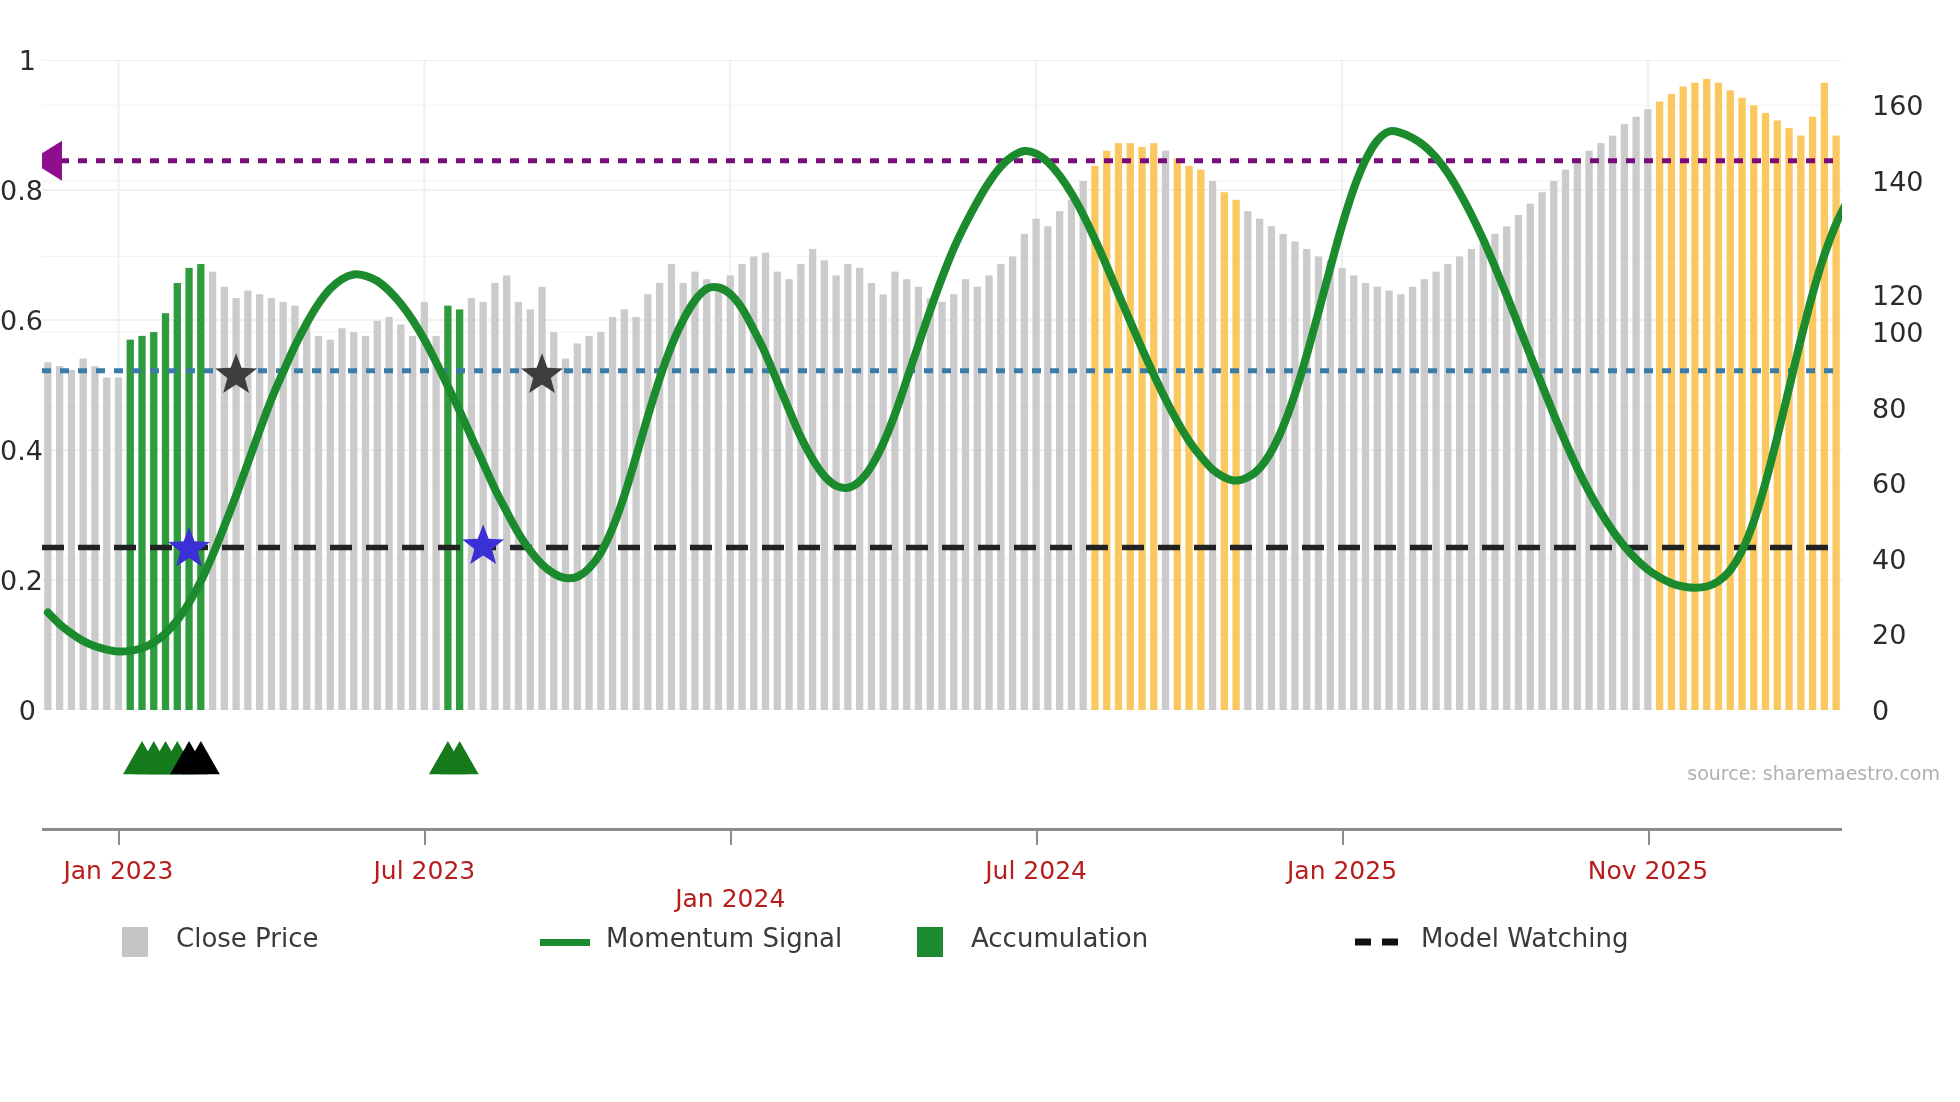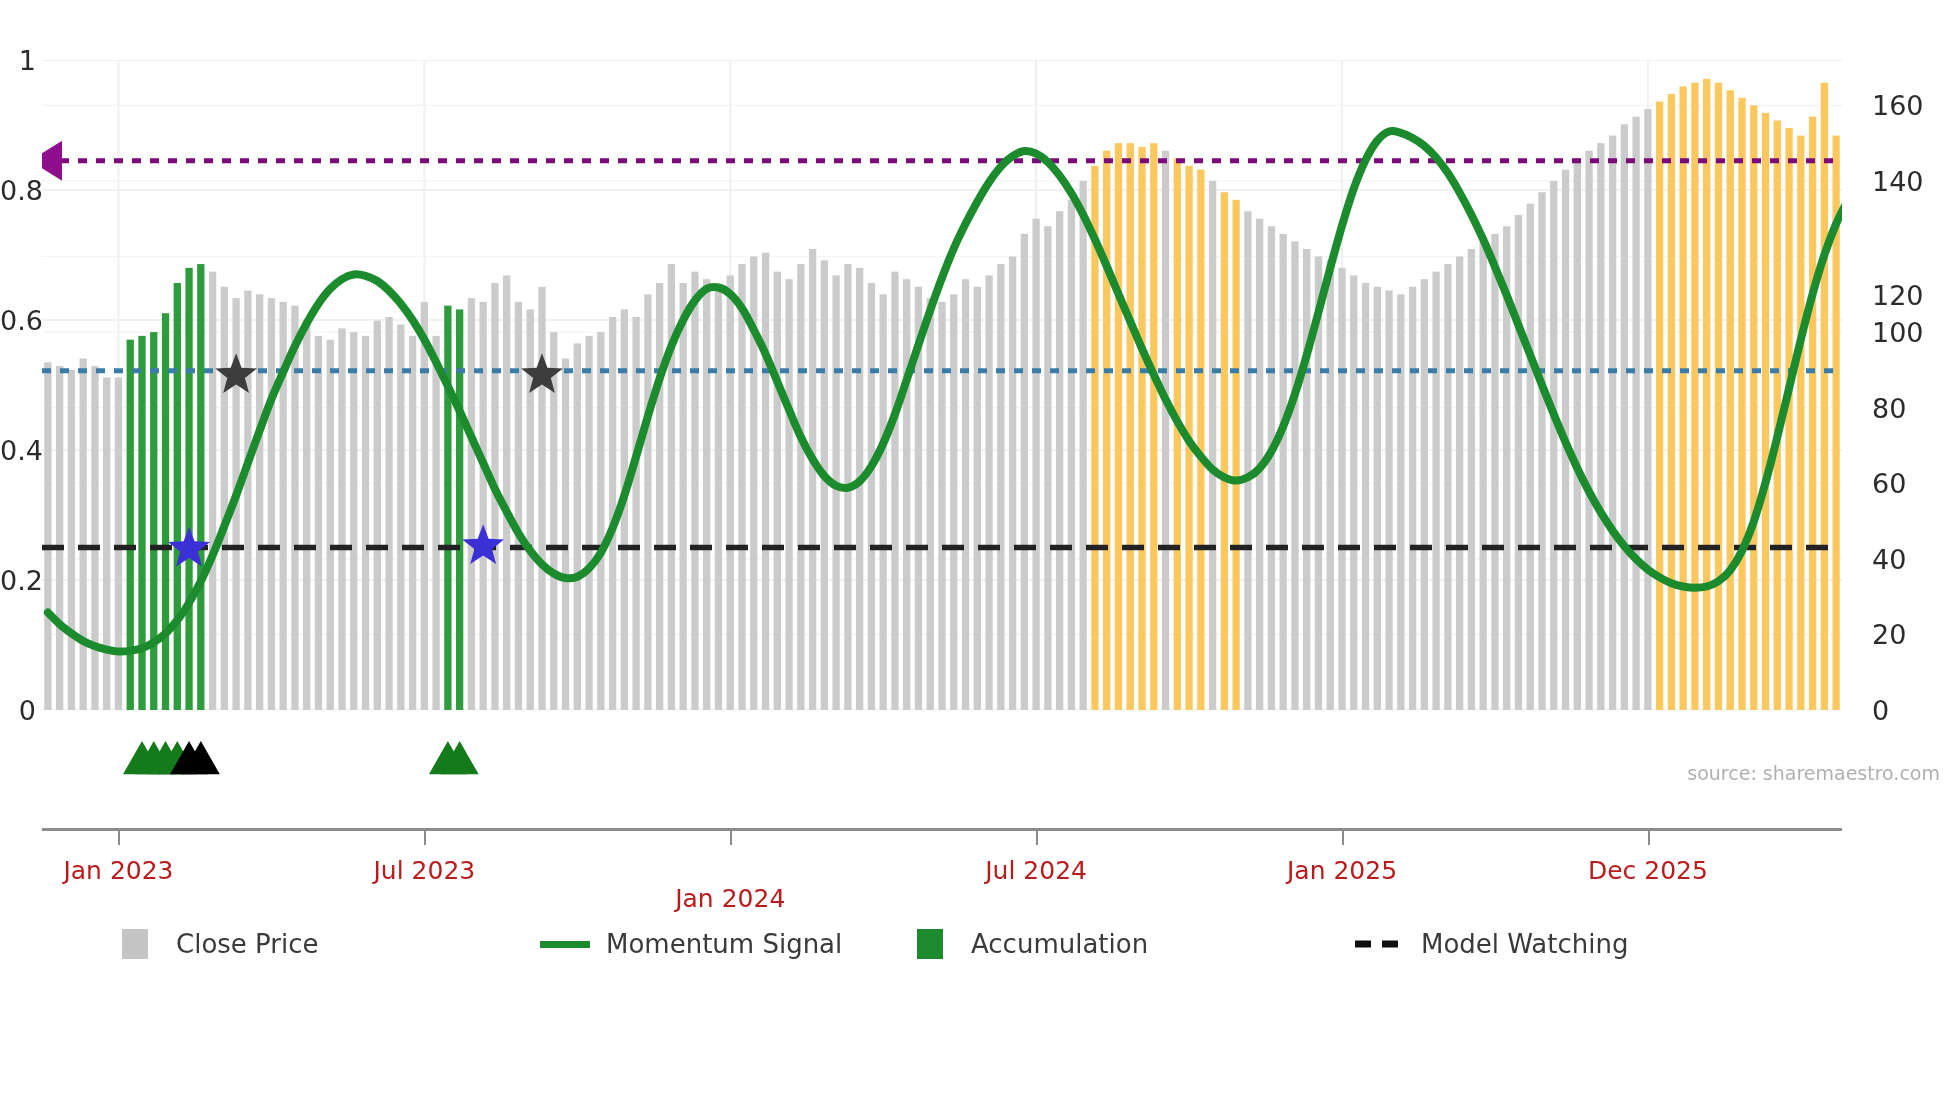--- a/index.html
+++ b/index.html
@@ -65,21 +65,20 @@
     width: 1830px;
     display: grid;
     grid-template-columns: 430px 365px 450px 400px;
     grid-auto-rows: 38px;
     grid-auto-flow: column;
     row-gap: 0px;
     align-items: center;
   }
   .legend-item {
     display: flex;
-    align-items: center;
     height: 38px;
     white-space: nowrap;
   }
   .legend-key {
     width: 54px;
     min-width: 54px;
     height: 34px;
     display: flex;
     align-items: center;
     justify-content: center;
@@ -319,21 +318,21 @@
       <div class="xlab" style="left: 118.471px; top: 858px;">Jan 2023</div>
       <div style="position: absolute; width: 2px; height: 14px; background: rgb(140, 140, 140); left: 118.471px; top: 831px;"></div>
       <div class="xlab" style="left: 424.353px; top: 858px;">Jul 2023</div>
       <div style="position: absolute; width: 2px; height: 14px; background: rgb(140, 140, 140); left: 424.353px; top: 831px;"></div>
       <div class="xlab" style="left: 730.235px; top: 858px; margin-top: 28px;">Jan 2024</div>
       <div style="position: absolute; width: 2px; height: 14px; background: rgb(140, 140, 140); left: 730.235px; top: 831px;"></div>
       <div class="xlab" style="left: 1036.12px; top: 858px;">Jul 2024</div>
       <div style="position: absolute; width: 2px; height: 14px; background: rgb(140, 140, 140); left: 1036.12px; top: 831px;"></div>
       <div class="xlab" style="left: 1342px; top: 858px;">Jan 2025</div>
       <div style="position: absolute; width: 2px; height: 14px; background: rgb(140, 140, 140); left: 1342px; top: 831px;"></div>
-      <div class="xlab" style="left: 1647.88px; top: 858px;">Dec 2025</div>
+      <div class="xlab" style="left: 1647.88px; top: 858px;">Nov 2025</div>
       <div style="position: absolute; width: 2px; height: 14px; background: rgb(140, 140, 140); left: 1647.88px; top: 831px;"></div>
     </div>
 
   <div id="source-note">source: sharemaestro.com</div>
 
   <div id="legend">
       <div class="legend-item">
         <span class="legend-key">
           <span class="k-swatch" style="background: rgb(197, 197, 197);"></span>
         </span>

